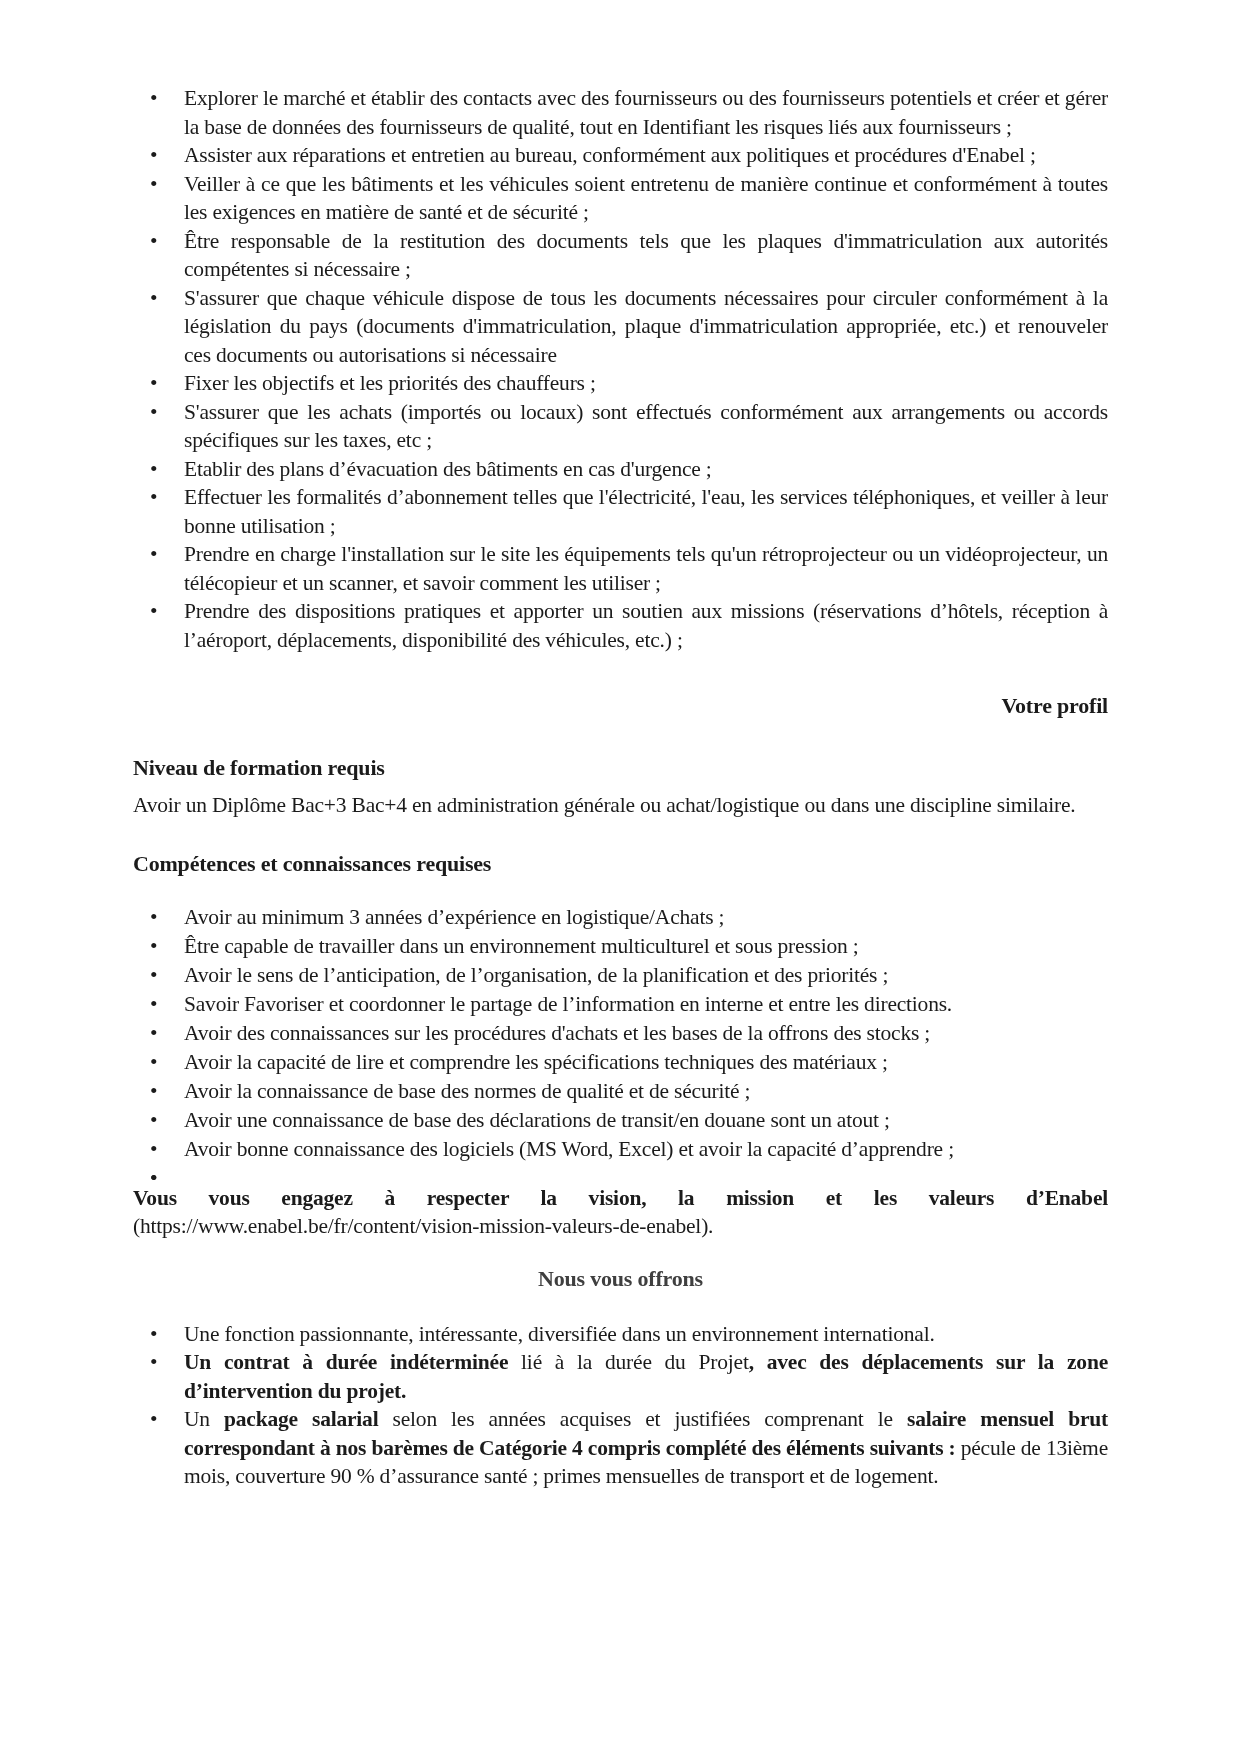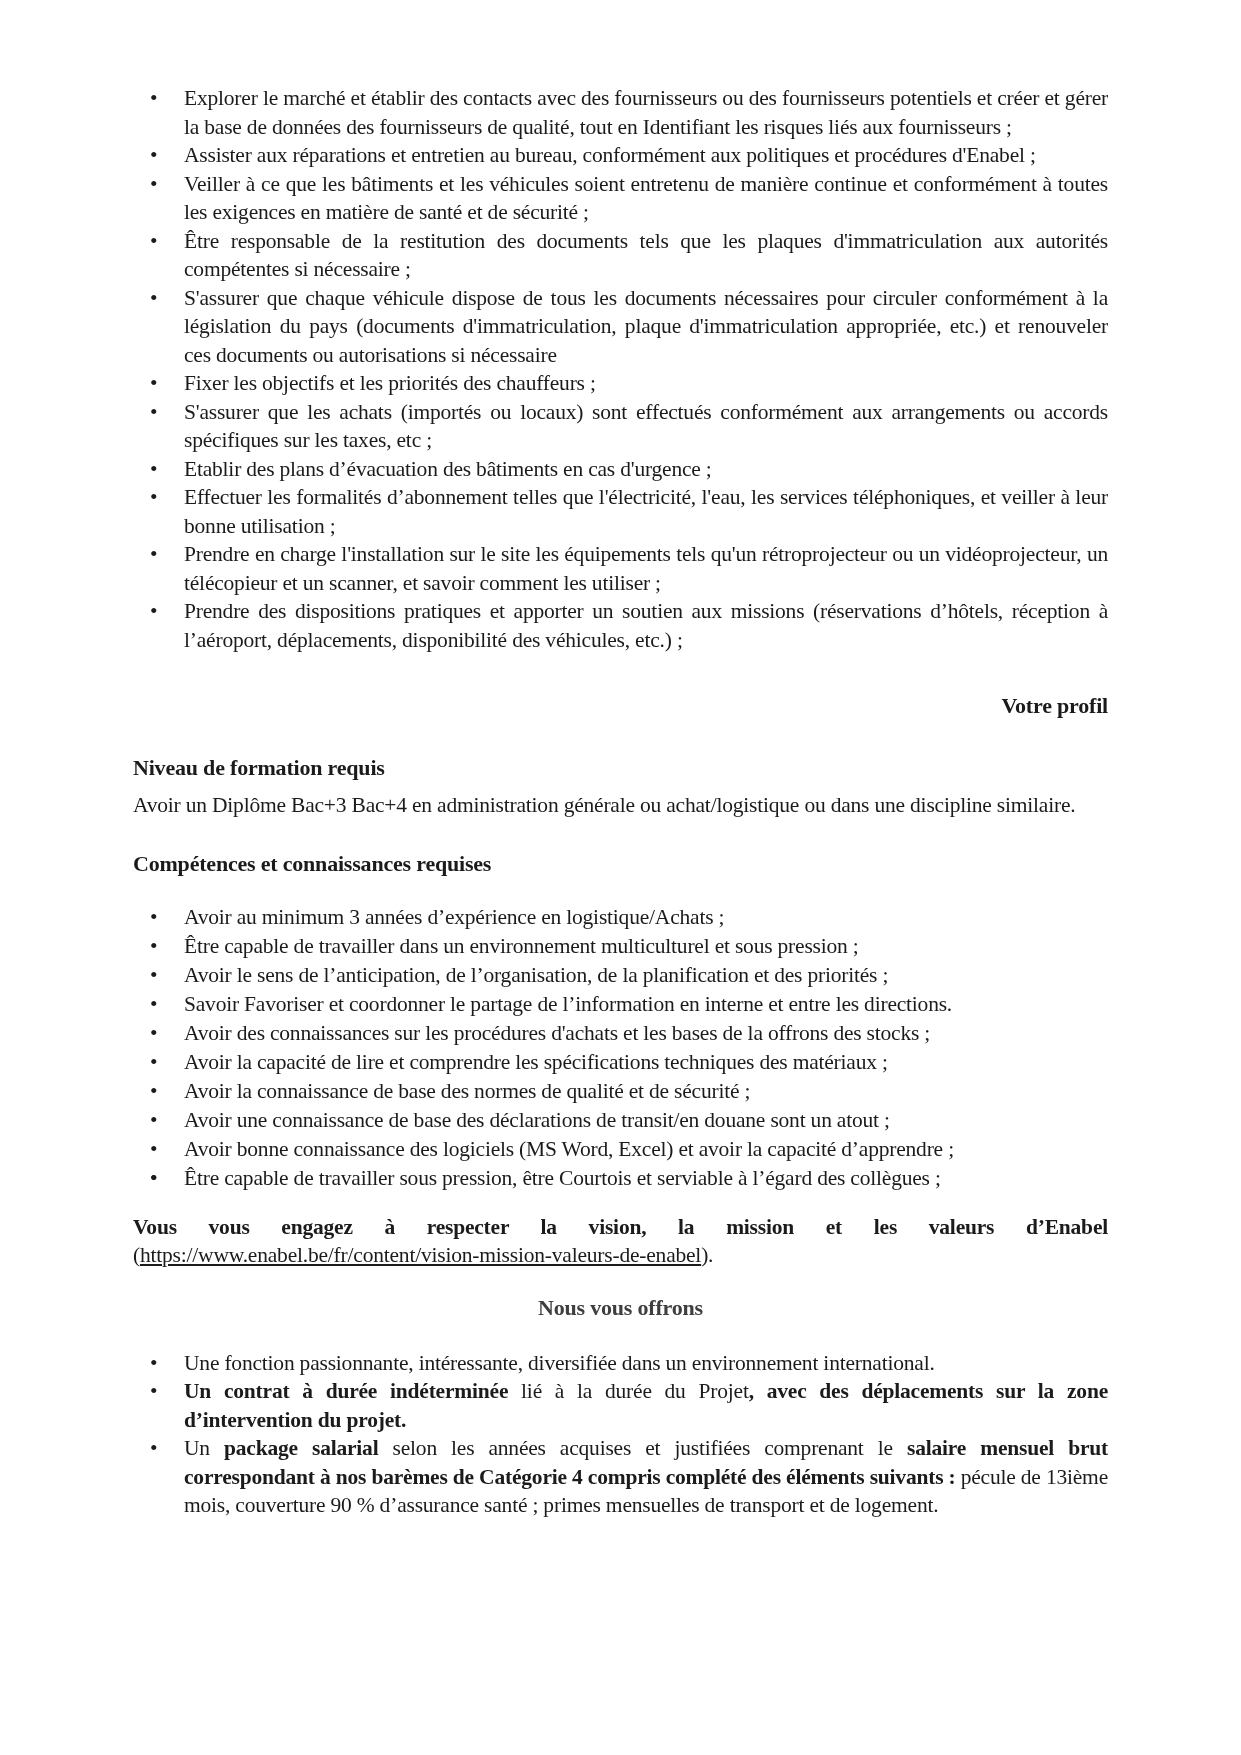--- a/index.html
+++ b/index.html
@@ -53,21 +53,20 @@
   .blist2 { margin-top: 25px; }
   .blist3 { margin-top: 27px; }
   .commitment {
     margin-top: 20px;
     text-align: justify;
     line-height: 28.5px;
   }
   .bold { font-weight: bold; }
   .link {
     color: #1b1b1b;
-    text-decoration: underline;
     cursor: pointer;
   }
 </style>
 </head>
 <body>
 
 <div class="page">
 
   <div class="blist blist1">
     <div class="item">
@@ -158,21 +157,20 @@
     </div>
     <div class="item">
       <span class="marker">•</span>
       <span>Avoir bonne connaissance des logiciels (MS Word, Excel) et avoir la capacité d’apprendre ;</span>
     </div>
     <div class="item">
       <span class="marker">•</span>
     </div>
     <div class="item">
       <span class="marker">•</span>
-      <span>Être capable de travailler sous pression, être Courtois et serviable à l’égard des collègues ;</span>
     </div>
   </div>
 
   <p class="commitment"><span class="bold">Vous vous engagez à respecter la vision, la mission et les valeurs d’Enabel </span><span>(</span><span class="link">https://www.enabel.be/fr/content/vision-mission-valeurs-de-enabel</span><span>).</span></p>
 
   <h2 class="h-offer">Nous vous offrons</h2>
 
   <div class="blist blist3">
     <div class="item">
       <span class="marker">•</span>

